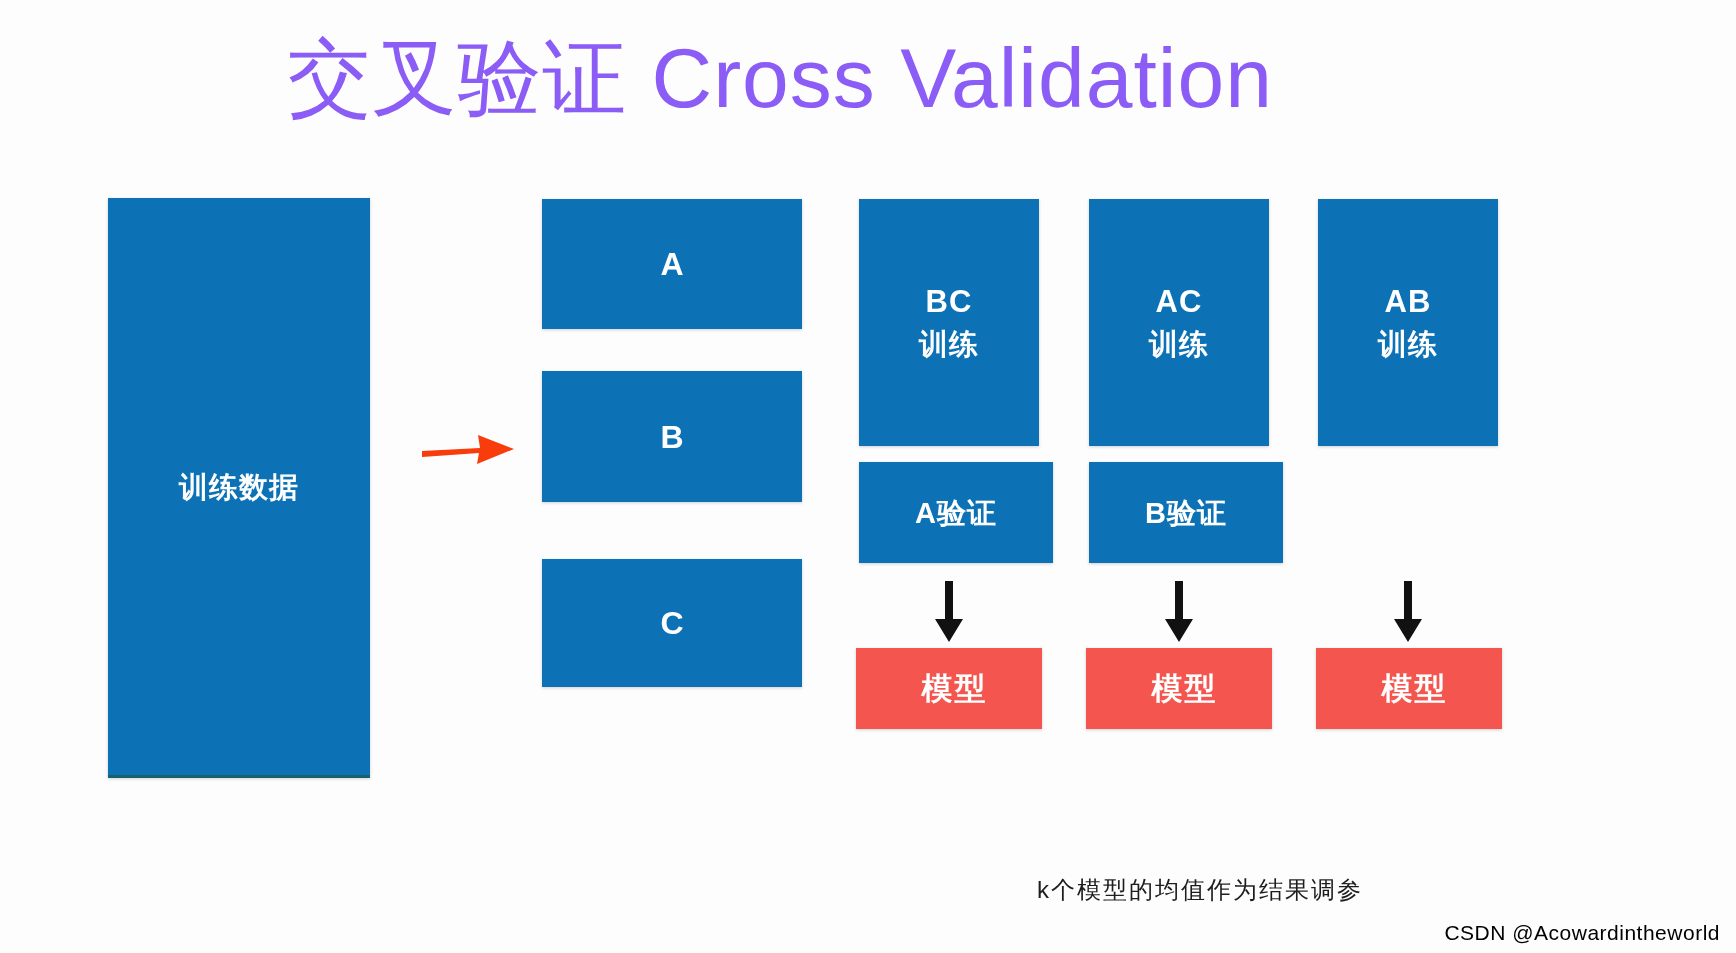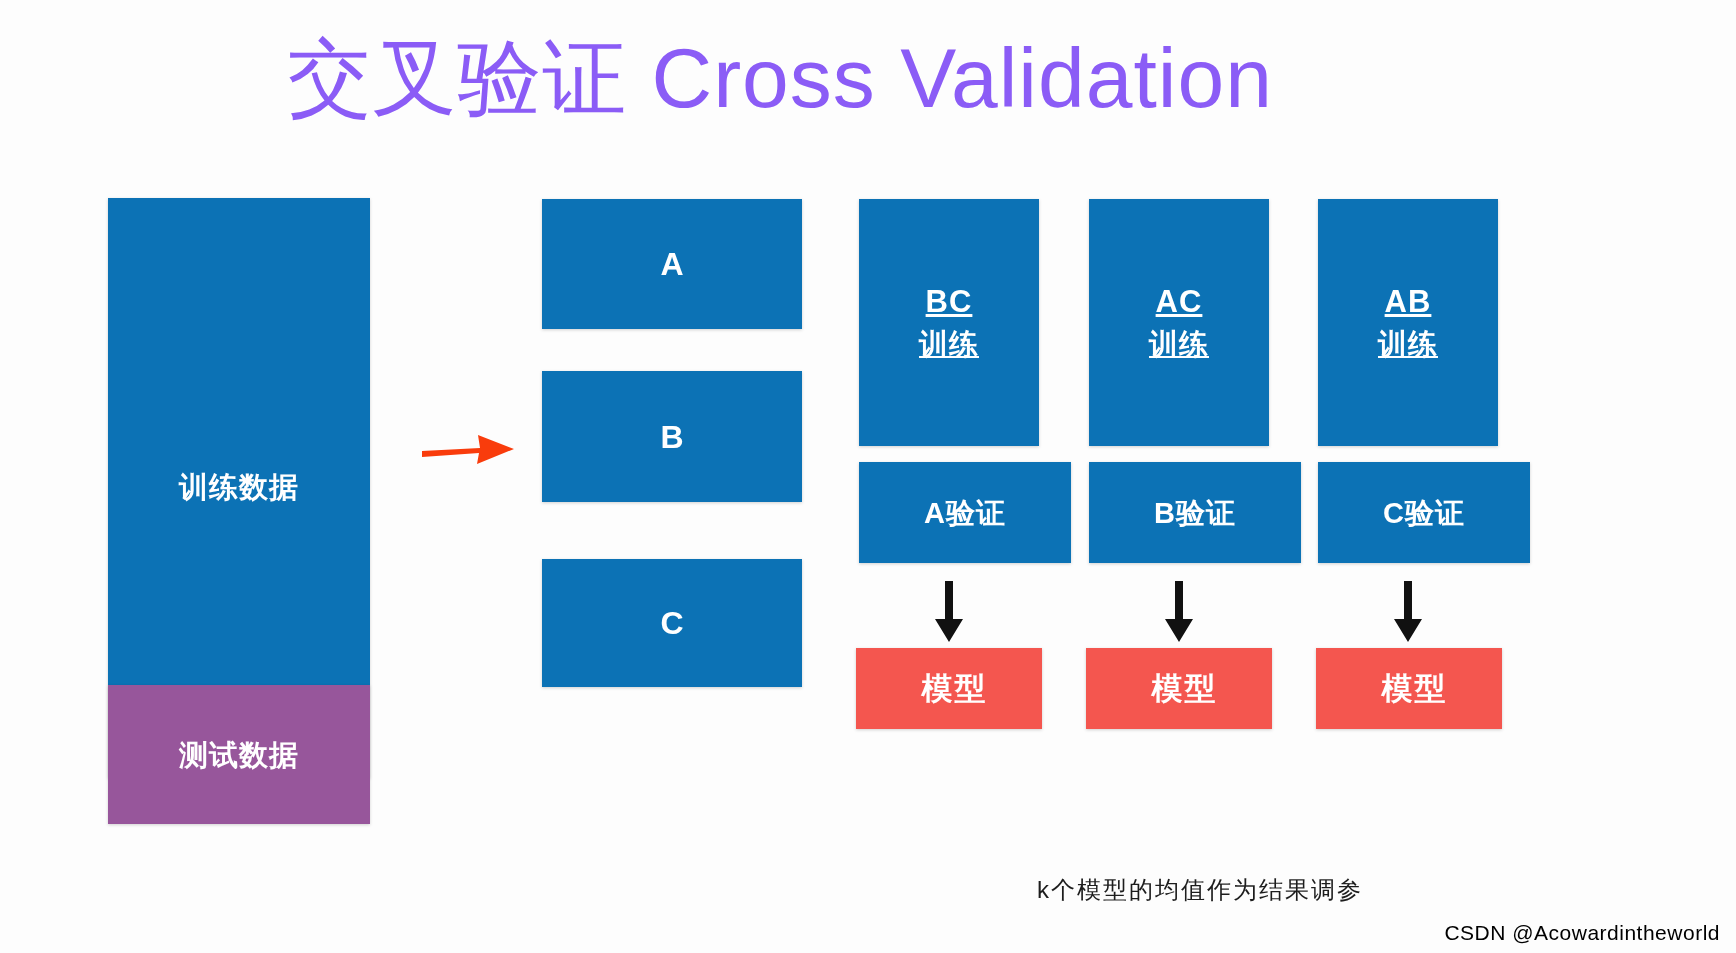--- a/index.html
+++ b/index.html
@@ -109,22 +109,22 @@
     width: 96px;
     height: 48px;
   }
 
   
   #fold-a { left: 542px; top: 199px;  width: 260px; height: 130px; }
   #fold-b { left: 542px; top: 371px;  width: 260px; height: 131px; }
   #fold-c { left: 542px; top: 559px;  width: 260px; height: 128px; }
 
   
-  .exp-train { width: 180px; height: 247px; text-decoration: underline; }
-  .exp-valid { width: 212px; height: 101px; }
+  .exp-train { width: 180px; height: 247px; }
+  .exp-valid { width: 194px; height: 101px; }
   .exp-model { width: 186px; height: 81px; }
 
   #exp1-train { left: 859px;  top: 199px; }
   #exp1-valid { left: 859px;  top: 462px; }
   #exp1-model { left: 856px;  top: 648px; }
 
   #exp2-train { left: 1089px; top: 199px; }
   #exp2-valid { left: 1089px; top: 462px; }
   #exp2-model { left: 1086px; top: 648px; }
 
@@ -173,23 +173,20 @@
 <body>
 
 <div id="canvas">
 
   <div class="title">交叉验证 Cross Validation</div>
 
   <div id="left-column">
     <div class="box blue" id="train-block">
       <span class="label-cn">训练数据</span>
     </div>
-    <div class="box purple" id="test-block">
-      <span class="label-cn">测试数据</span>
-    </div>
   </div>
 
   <div id="split-arrow">
     <svg width="96" height="48" viewBox="0 0 96 48" xmlns="http://www.w3.org/2000/svg" aria-hidden="true">
       <path d="M2 27 L60 24 L58 11 L94 25 L57 40 L59 29 L2 33 Z" fill="#f93c0c"></path>
     </svg>
   </div>
 
   <div class="box blue" id="fold-a">
     <span class="label-letter">A</span>
@@ -230,23 +227,20 @@
     </svg>
   </div>
   <div class="box red exp-model" id="exp2-model">
     <span class="label-model">模型</span>
   </div>
 
   <div class="box blue exp-train" id="exp3-train">
     <span class="label-pair-top">AB</span>
     <span class="label-pair-bot">训练</span>
   </div>
-  <div class="box blue exp-valid" id="exp3-valid">
-    <span class="label-cn">C验证</span>
-  </div>
   <div class="down-arrow" id="arrow-3">
     <svg width="34" height="62" viewBox="0 0 34 62" xmlns="http://www.w3.org/2000/svg" aria-hidden="true">
       <path d="M13 0 h8 v38 h10 L17 61 L3 38 h10 Z" fill="#111111"></path>
     </svg>
   </div>
   <div class="box red exp-model" id="exp3-model">
     <span class="label-model">模型</span>
   </div>
 
   <div id="caption">k个模型的均值作为结果调参</div>

